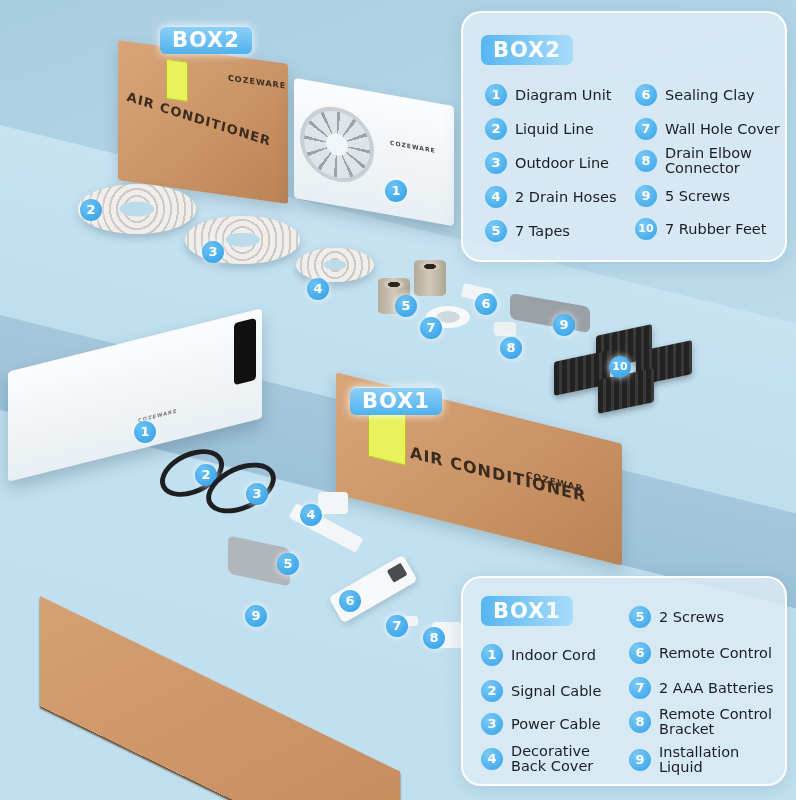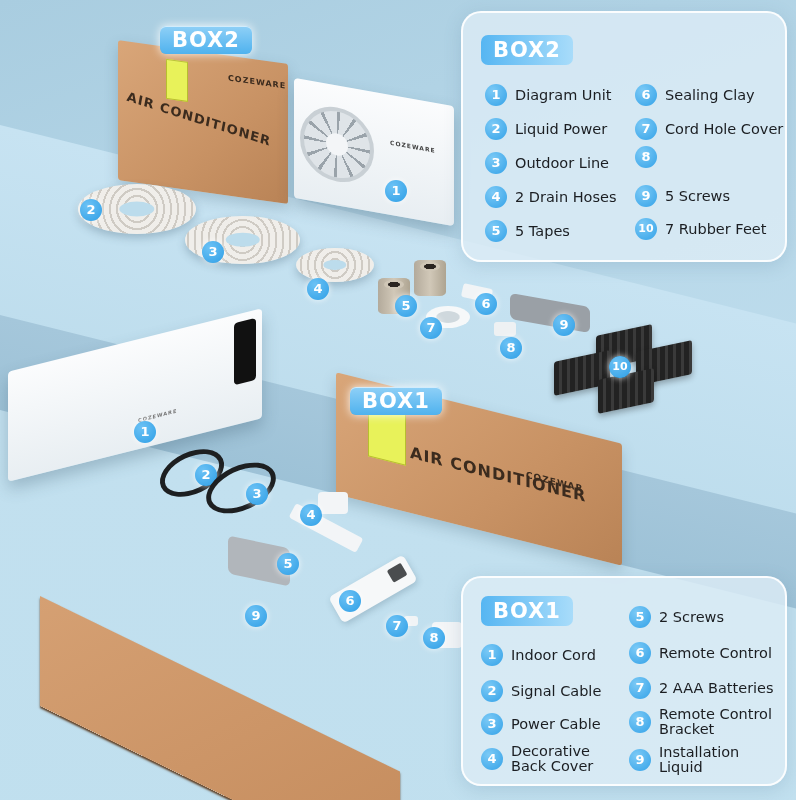--- a/index.html
+++ b/index.html
@@ -174,45 +174,47 @@
 
 <div class="panel" style="left:461px; top:11px; width:326px; height:251px;">
   <div class="panel-tag" style="top:22px;">BOX2</div>
 
   <div class="legend-item" style="left:22px; top:71px;">
     <span class="num">1</span>
     <span class="txt">Diagram Unit</span>
   </div>
   <div class="legend-item" style="left:22px; top:105px;">
     <span class="num">2</span>
-    <span class="txt">Liquid Power</span>
+    <span class="txt">Liquid Line</span>
   </div>
   <div class="legend-item" style="left:22px; top:139px;">
     <span class="num">3</span>
     <span class="txt">Outdoor Line</span>
   </div>
   <div class="legend-item" style="left:22px; top:173px;">
     <span class="num">4</span>
     <span class="txt">2 Drain Hoses</span>
   </div>
   <div class="legend-item" style="left:22px; top:207px;">
     <span class="num">5</span>
-    <span class="txt">5 Tapes</span>
+    <span class="txt">7 Tapes</span>
   </div>
 
   <div class="legend-item" style="left:172px; top:71px;">
     <span class="num">6</span>
     <span class="txt">Sealing Clay</span>
   </div>
   <div class="legend-item" style="left:172px; top:105px;">
     <span class="num">7</span>
-    <span class="txt">Cord Hole Cover</span>
+    <span class="txt">Wall Hole Cover</span>
   </div>
   <div class="legend-item" style="left:172px; top:133px;">
     <span class="num">8</span>
+    <span class="txt">Drain Elbow
+Connector</span>
   </div>
   <div class="legend-item" style="left:172px; top:172px;">
     <span class="num">9</span>
     <span class="txt">5 Screws</span>
   </div>
   <div class="legend-item" style="left:172px; top:205px;">
     <span class="num" style="font-size:11px;">10</span>
     <span class="txt">7 Rubber Feet</span>
   </div>
 </div>

